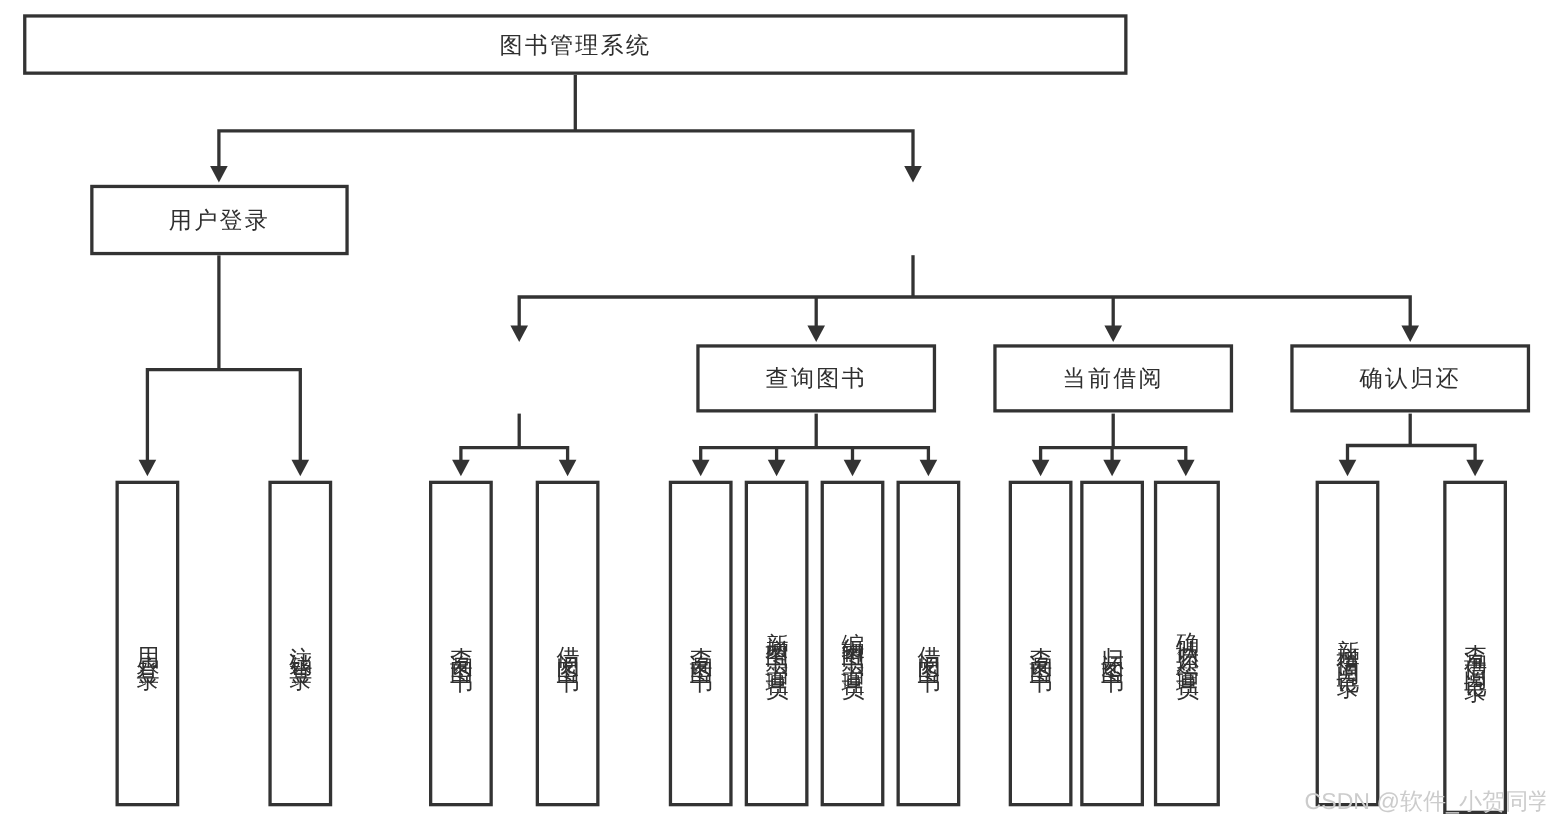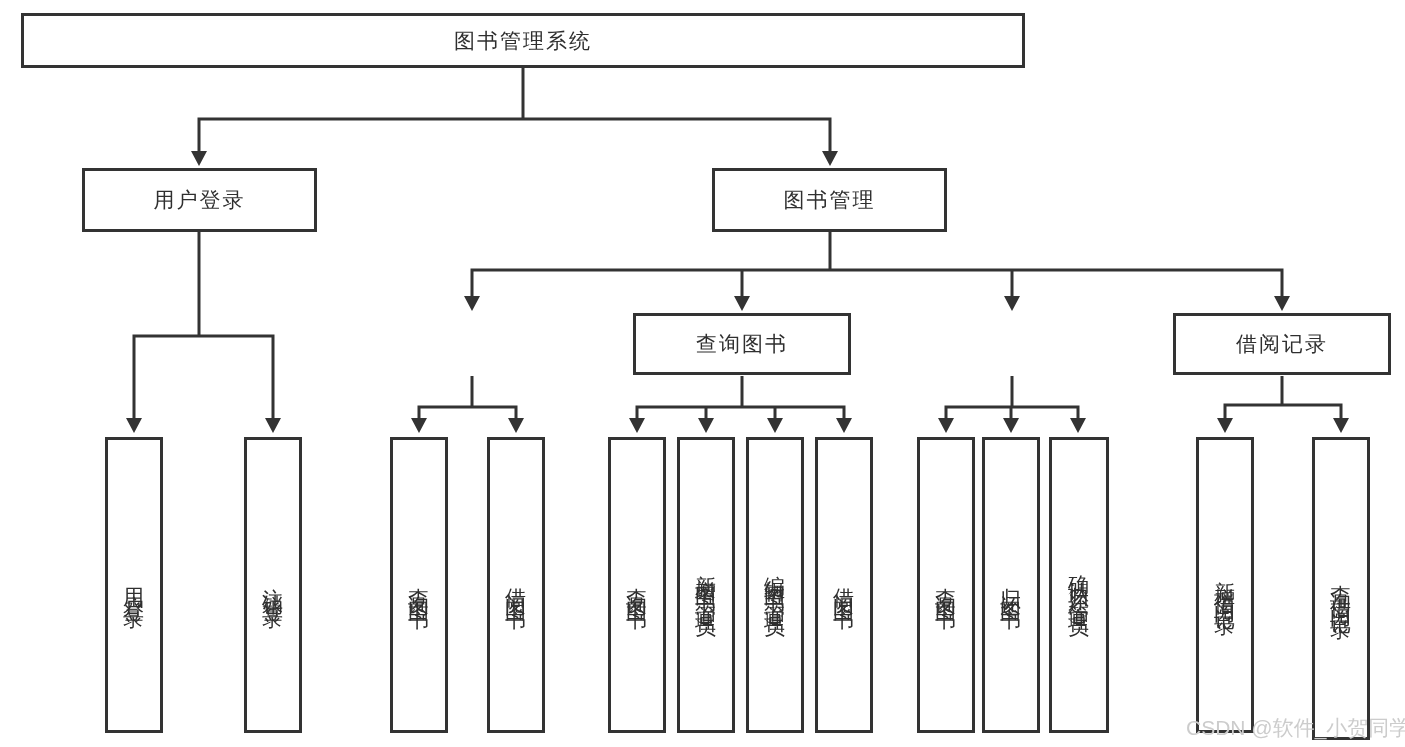--- a/index.html
+++ b/index.html
@@ -107,29 +107,29 @@
     <polygon points="1333,418 1349,418 1341,433"></polygon>
   </svg>
 
   <div class="node hnode" style="left:21px;top:13px;width:1004px;height:55px">
     <span>图书管理系统</span>
   </div>
 
   <div class="node hnode" style="left:82px;top:168px;width:235px;height:64px">
     <span>用户登录</span>
   </div>
-  <div class="node hnode" style="left:712px;top:168px;width:235px;height:64px">
-    <span>图书管理</span>
-  </div>
 
   <div class="node hnode" style="left:633px;top:313px;width:218px;height:62px">
     <span>查询图书</span>
   </div>
+  <div class="node hnode" style="left:903px;top:313px;width:218px;height:62px">
+    <span>当前借阅</span>
+  </div>
   <div class="node hnode" style="left:1173px;top:313px;width:218px;height:62px">
-    <span>借阅记录</span>
+    <span>确认归还</span>
   </div>
 
   <div class="node vnode" style="left:105px;top:437px;width:58px;height:296px">
     <span>用户登录</span>
   </div>
   <div class="node vnode" style="left:244px;top:437px;width:58px;height:296px">
     <span>注销登录</span>
   </div>
 
   <div class="node vnode" style="left:390px;top:437px;width:58px;height:296px">

